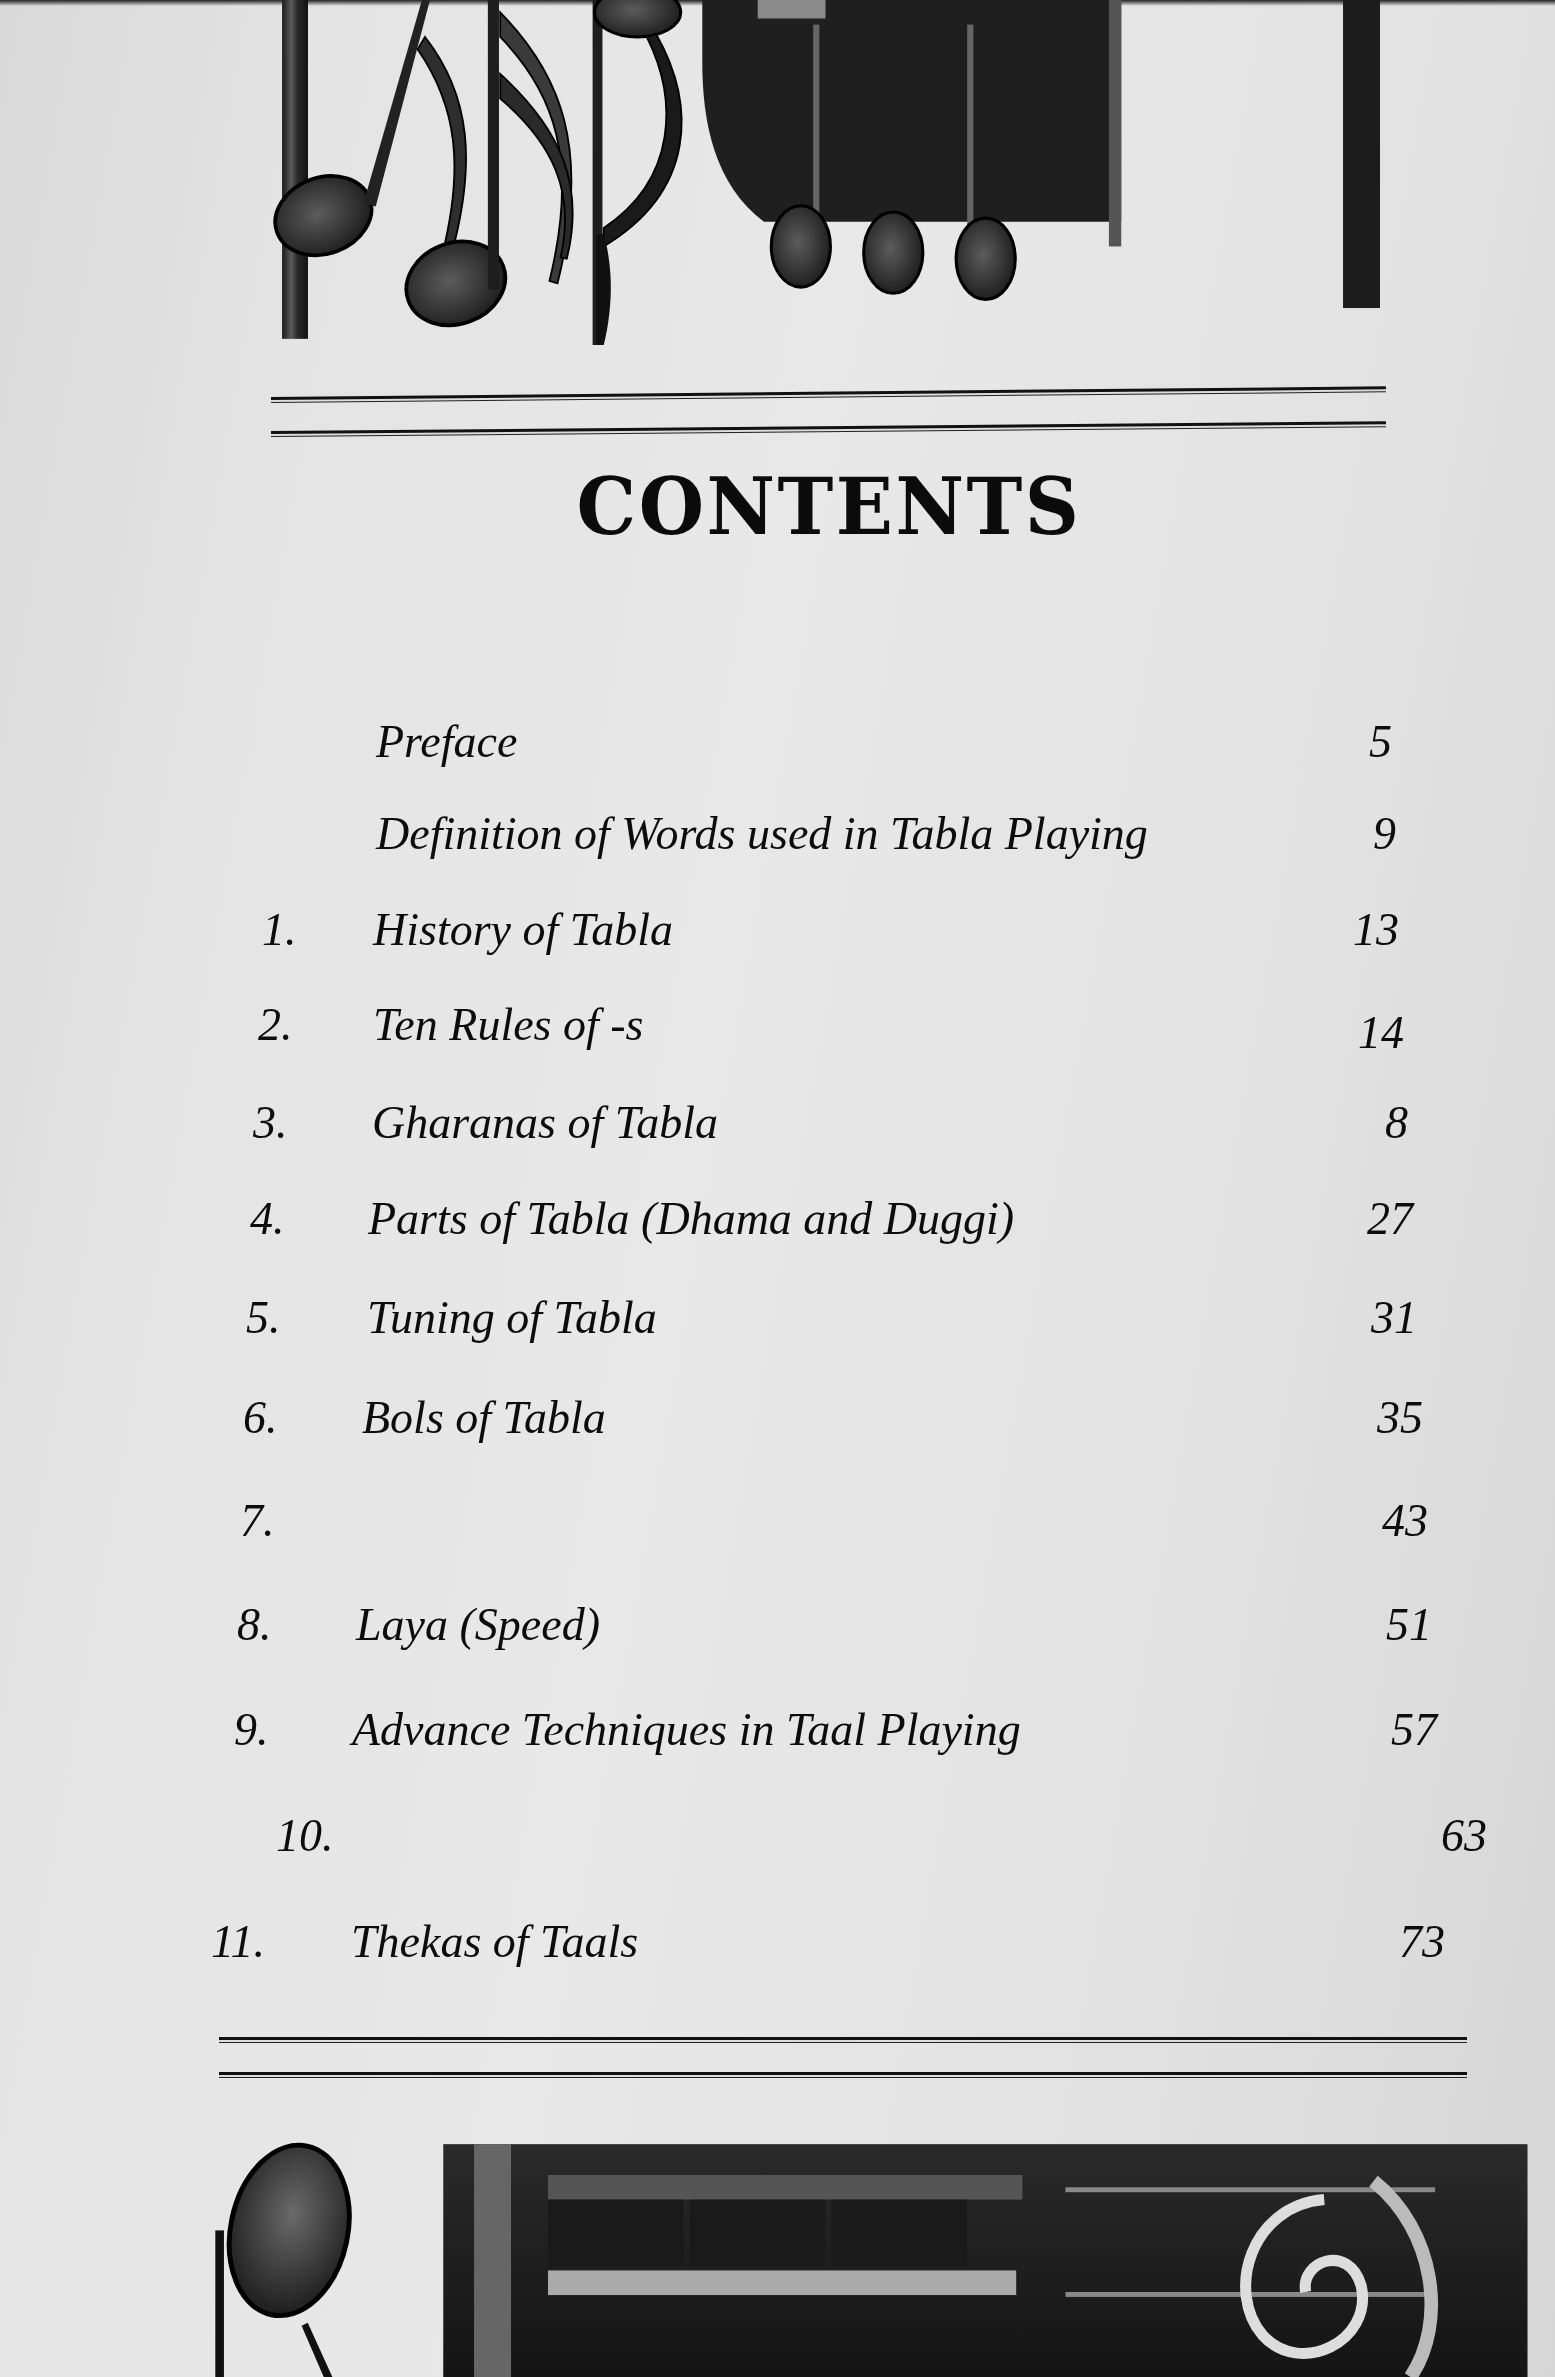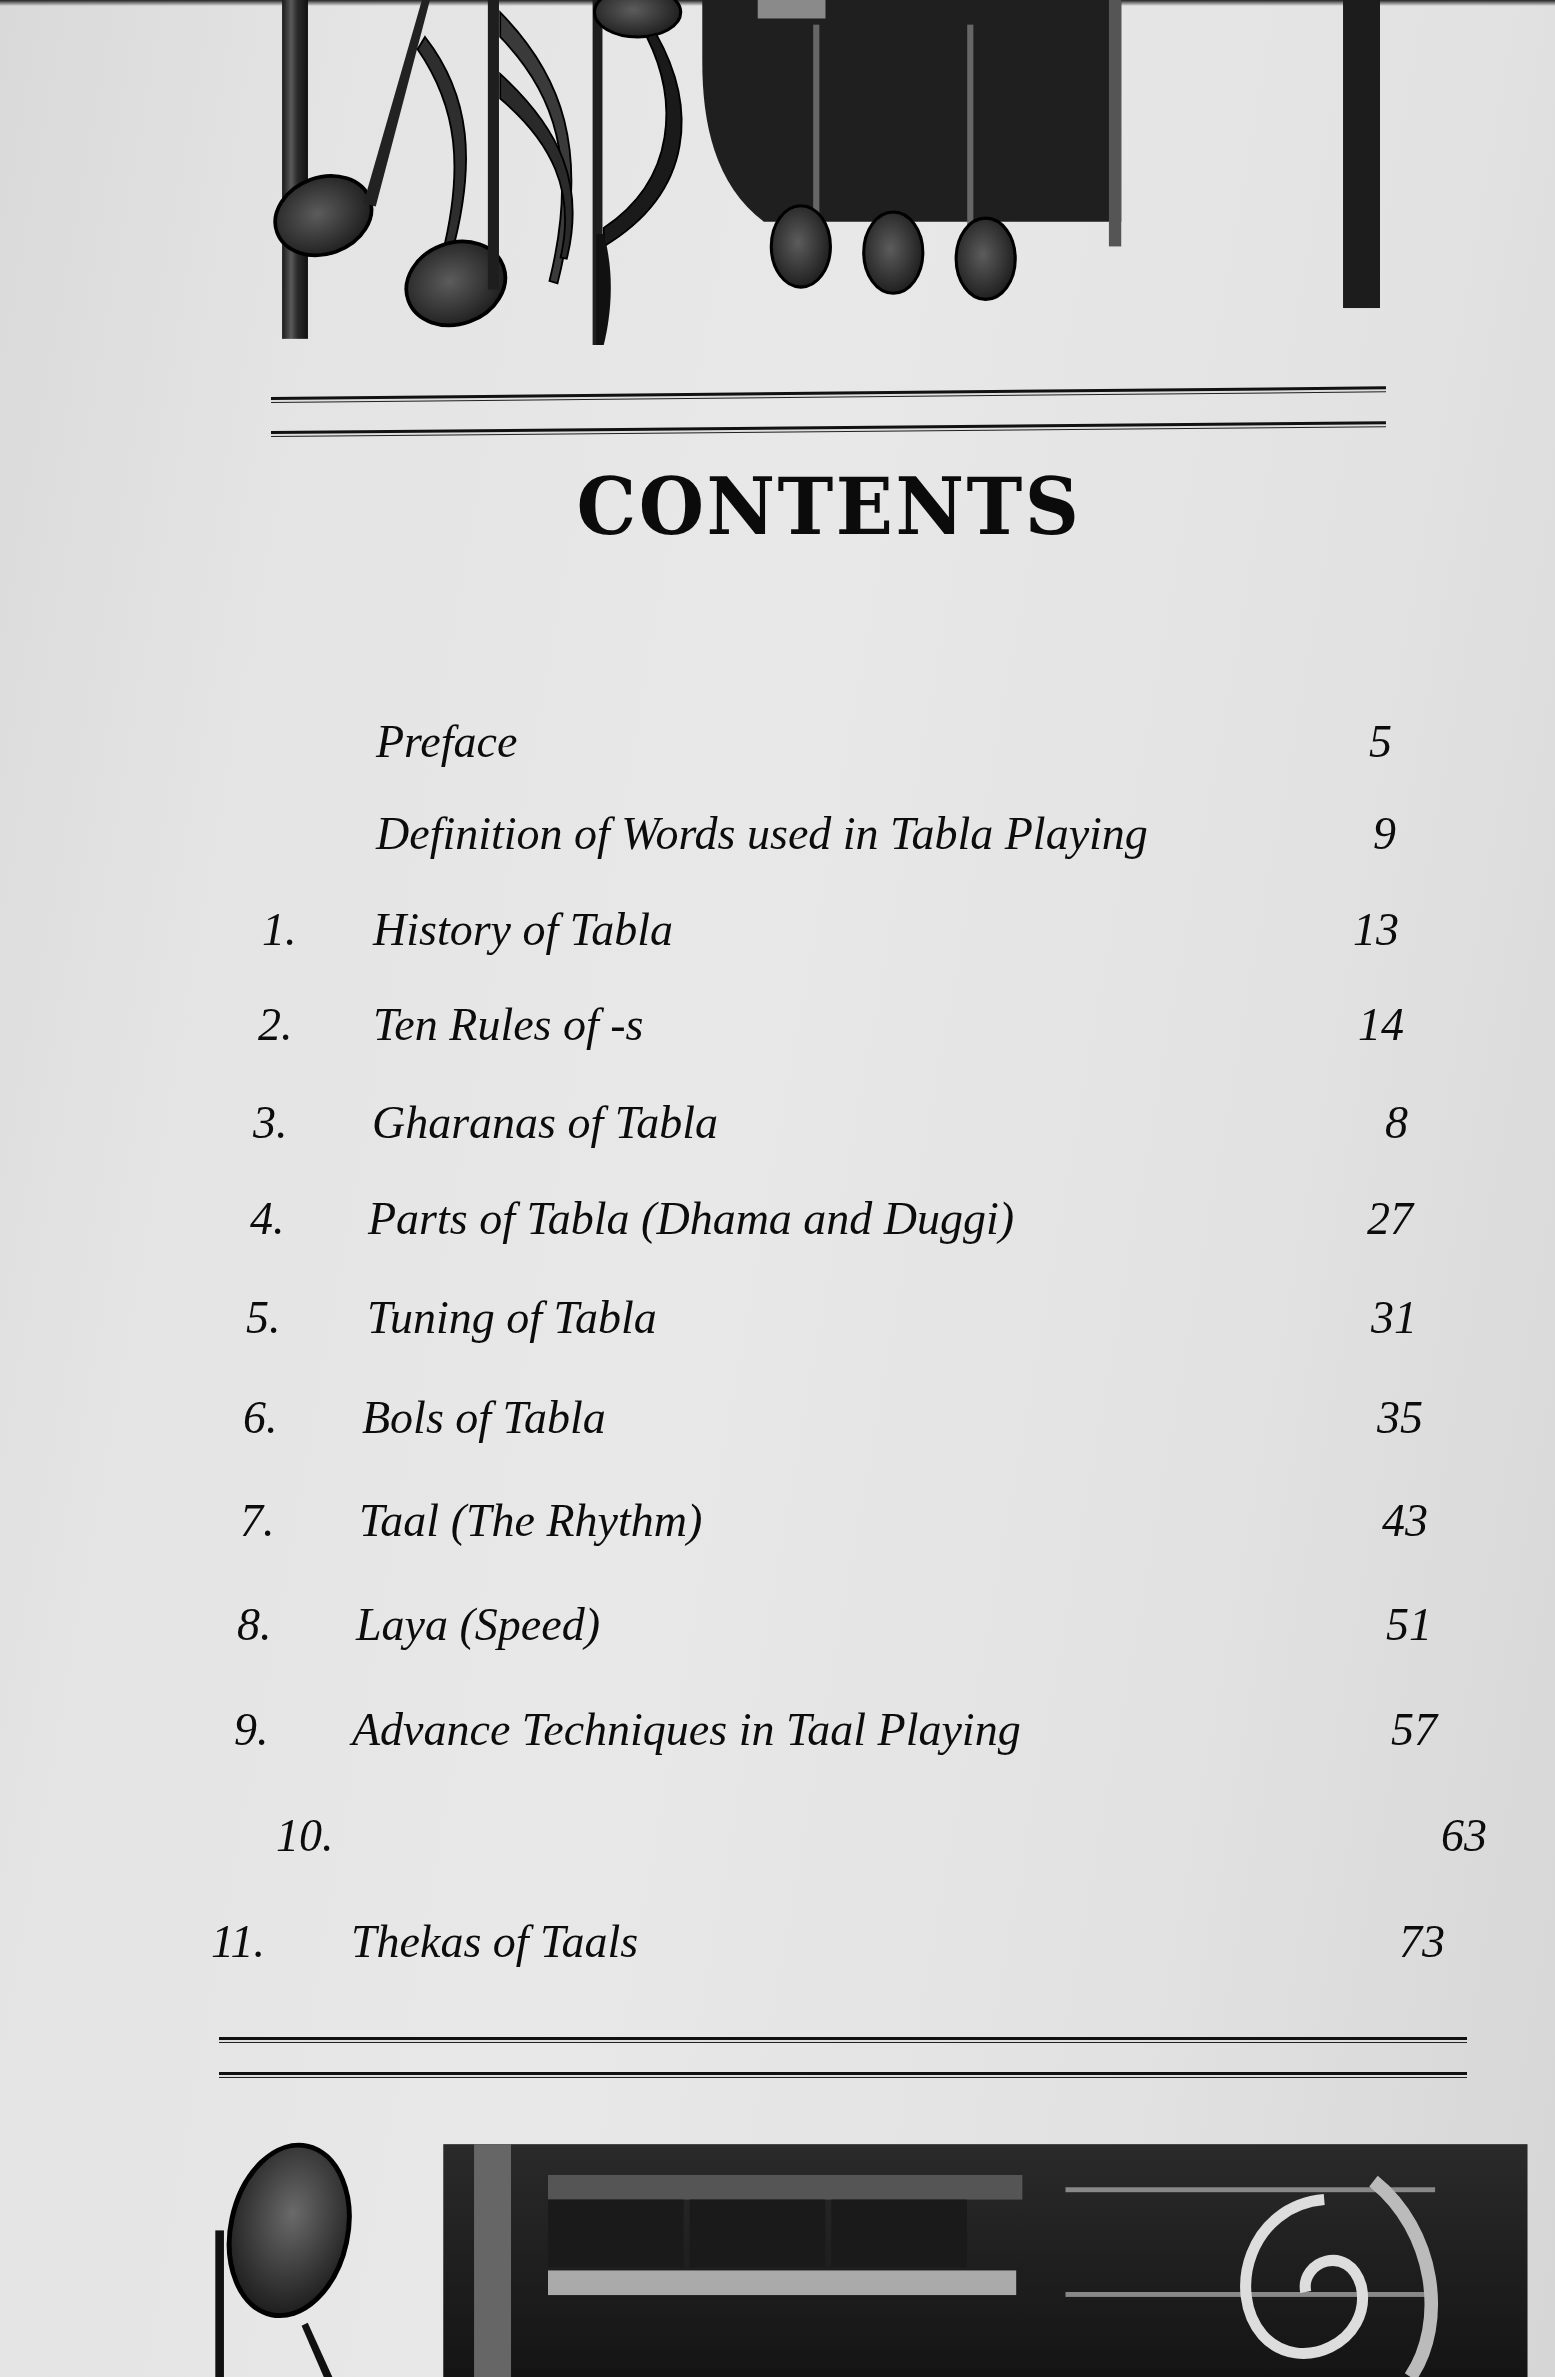--- a/index.html
+++ b/index.html
@@ -160,21 +160,21 @@
     <span class="toc-page" style="left:1310px;">9</span>
   </div>
   <div class="toc-row" style="left:0; top:903px; width:1555px;">
     <span class="toc-num" style="left:262px;">1.</span>
     <span class="toc-title" style="left:373px;">History of Tabla</span>
     <span class="toc-page" style="left:1313px;">13</span>
   </div>
   <div class="toc-row" style="left:0; top:998px; width:1555px;">
     <span class="toc-num" style="left:258px;">2.</span>
     <span class="toc-title" style="left:373px;">Ten Rules of -s</span>
-    <span class="toc-page" style="left:1318px;">14</span>
+    <span class="toc-page" style="left:1318px;margin-top:8px;">14</span>
   </div>
   <div class="toc-row" style="left:0; top:1096px; width:1555px;">
     <span class="toc-num" style="left:253px;">3.</span>
     <span class="toc-title" style="left:372px;">Gharanas of Tabla</span>
     <span class="toc-page" style="left:1322px;">8</span>
   </div>
   <div class="toc-row" style="left:0; top:1192px; width:1555px;">
     <span class="toc-num" style="left:250px;">4.</span>
     <span class="toc-title" style="left:368px;">Parts of Tabla (Dhama and Duggi)</span>
     <span class="toc-page" style="left:1327px;">27</span>
@@ -184,21 +184,20 @@
     <span class="toc-title" style="left:367px;">Tuning of Tabla</span>
     <span class="toc-page" style="left:1331px;text-align:right;">31</span>
   </div>
   <div class="toc-row" style="left:0; top:1391px; width:1555px;">
     <span class="toc-num" style="left:243px;">6.</span>
     <span class="toc-title" style="left:362px;">Bols of Tabla</span>
     <span class="toc-page" style="left:1337px;">35</span>
   </div>
   <div class="toc-row" style="left:0; top:1494px; width:1555px;">
     <span class="toc-num" style="left:240px;">7.</span>
-    <span class="toc-title" style="left:359px;">Taal (The Rhythm)</span>
     <span class="toc-page" style="left:1342px;">43</span>
   </div>
   <div class="toc-row" style="left:0; top:1598px; width:1555px;">
     <span class="toc-num" style="left:237px;">8.</span>
     <span class="toc-title" style="left:356px;">Laya (Speed)</span>
     <span class="toc-page" style="left:1346px;">51</span>
   </div>
   <div class="toc-row" style="left:0; top:1703px; width:1555px;">
     <span class="toc-num" style="left:234px;">9.</span>
     <span class="toc-title" style="left:352px;">Advance Techniques in Taal Playing</span>

